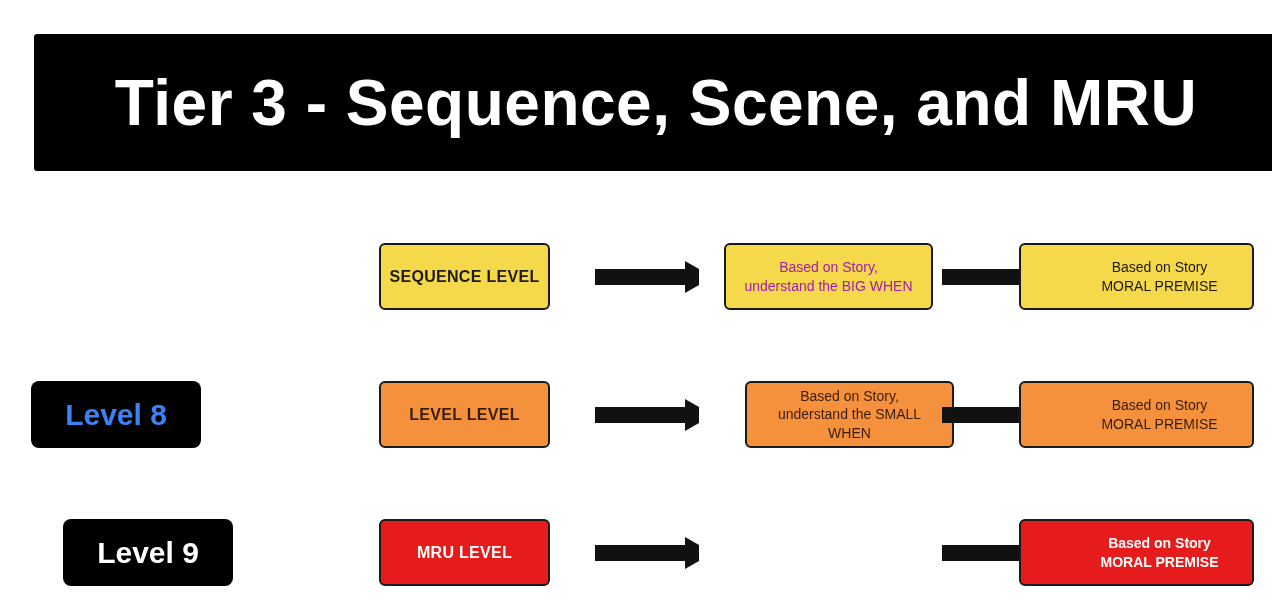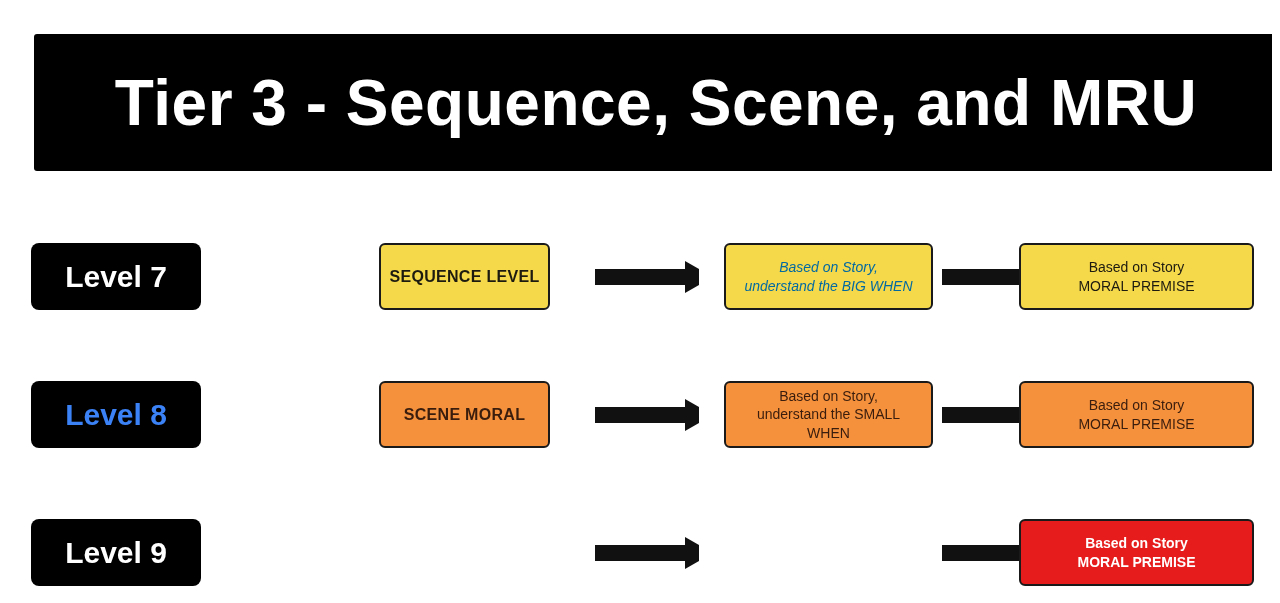--- a/index.html
+++ b/index.html
@@ -69,21 +69,21 @@
     border: 2px solid #1a1a1a;
     border-radius: 6px;
     display: flex;
     align-items: center;
     justify-content: center;
     text-align: center;
     padding: 4px 10px;
   }
   .box-name  { left: 363px; width: 171px; }
   .box-when  { left: 708px; width: 209px; }
-  .box-moral { left: 1003px; width: 235px; }
+  .box-moral { left: 1003px; width: 235px; justify-content: flex-end; }
 
   .box-name span {
     font-size: 16px;
     font-weight: bold;
     letter-spacing: 0.3px;
     white-space: nowrap;
   }
   .box-when span, .box-moral span {
     font-size: 14px;
     line-height: 1.3;
@@ -119,68 +119,68 @@
 </head>
 <body>
 
 <div class="canvas">
 
   <div class="title-banner" style="background-color: rgb(0, 0, 0);">
     <span style="color: rgb(255, 255, 255);">Tier 3 - Sequence, Scene, and MRU</span>
   </div>
 
   <div class="row row-0">
-    <div class="level-box" style="background-color: rgb(0, 0, 0);">
-      <span style="color: rgb(255, 255, 255);">Level 7</span>
-    </div>
     <div class="box box-name" style="background-color: rgb(245, 217, 75); color: rgb(29, 26, 16);">
       <span>SEQUENCE LEVEL</span>
     </div>
     <div class="arrow arrow-a">
       <span class="arrow-line"></span>
       <span class="arrow-head"></span>
     </div>
-    <div class="box box-when" style="background-color: rgb(245, 217, 75); color: #0369a1; font-style: italic;">
+    <div class="box box-when" style="background-color: rgb(245, 217, 75); color: #a21caf;">
       <span>Based on Story, understand the BIG WHEN</span>
     </div>
     <div class="arrow arrow-b">
       <span class="arrow-line"></span>
       <span class="arrow-head"></span>
     </div>
     <div class="box box-moral" style="background-color: rgb(245, 217, 75); color: rgb(29, 26, 16);">
       <span>Based on Story MORAL PREMISE</span>
     </div>
   </div>
 
   <div class="row row-1">
     <div class="level-box" style="background-color: rgb(0, 0, 0);">
       <span style="color: #3b82f6; text-align: right;">Level 8</span>
     </div>
     <div class="box box-name" style="background-color: rgb(245, 145, 61); color: rgb(58, 29, 13);">
-      <span>SCENE MORAL</span>
+      <span>LEVEL LEVEL</span>
     </div>
     <div class="arrow arrow-a">
       <span class="arrow-line"></span>
       <span class="arrow-head"></span>
     </div>
-    <div class="box box-when" style="background-color: rgb(245, 145, 61); color: rgb(58, 29, 13);">
+    <div class="box box-when" style="background-color: rgb(245, 145, 61); color: rgb(58, 29, 13); margin-left: 21px;">
       <span>Based on Story, understand the SMALL WHEN</span>
     </div>
     <div class="arrow arrow-b">
       <span class="arrow-line"></span>
       <span class="arrow-head"></span>
     </div>
     <div class="box box-moral" style="background-color: rgb(245, 145, 61); color: rgb(58, 29, 13);">
       <span>Based on Story MORAL PREMISE</span>
     </div>
   </div>
 
   <div class="row row-2">
-    <div class="level-box" style="background-color: rgb(0, 0, 0);">
+    <div class="level-box" style="background-color: rgb(0, 0, 0); margin-left: 32px;">
       <span style="color: rgb(255, 255, 255);">Level 9</span>
+    </div>
+    <div class="box box-name" style="background-color: rgb(230, 28, 28); color: rgb(255, 255, 255);">
+      <span>MRU LEVEL</span>
     </div>
     <div class="arrow arrow-a">
       <span class="arrow-line"></span>
       <span class="arrow-head"></span>
     </div>
     <div class="arrow arrow-b">
       <span class="arrow-line"></span>
       <span class="arrow-head"></span>
     </div>
     <div class="box box-moral" style="background-color: rgb(230, 28, 28); color: rgb(255, 255, 255);">

